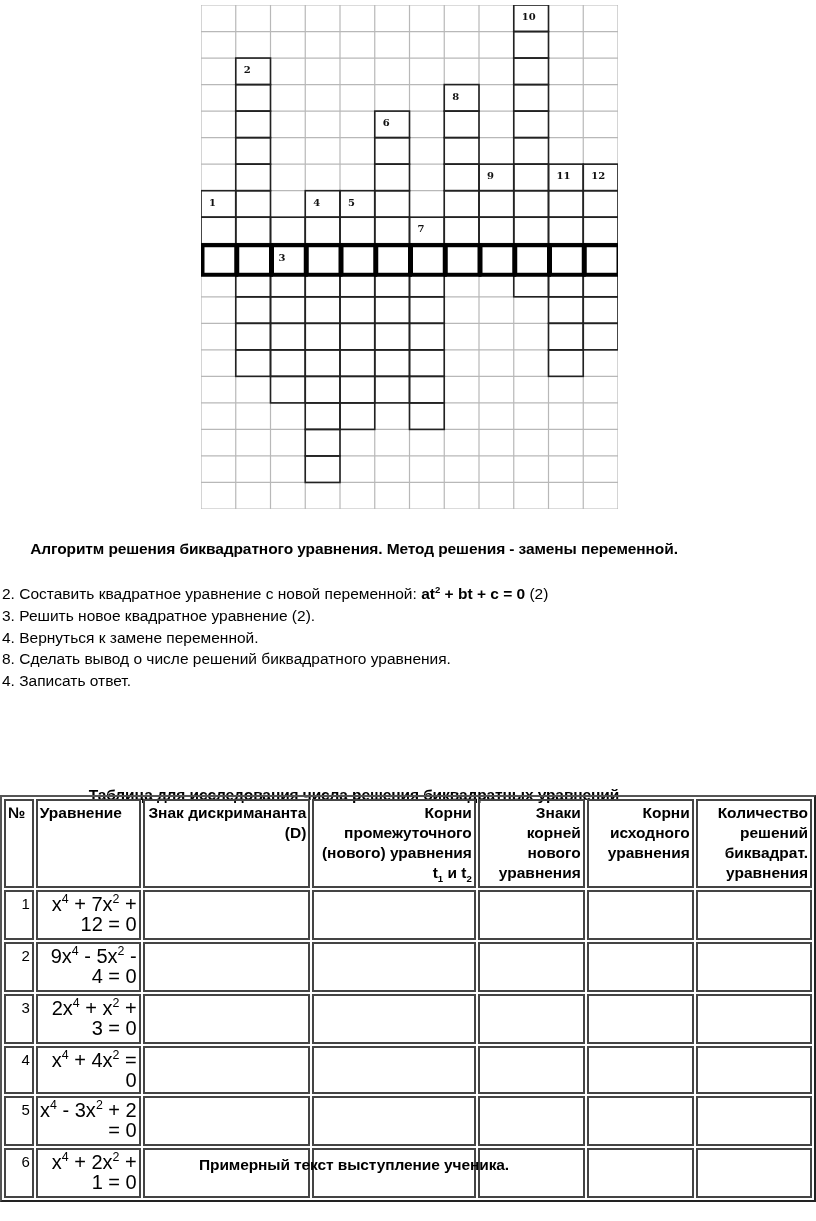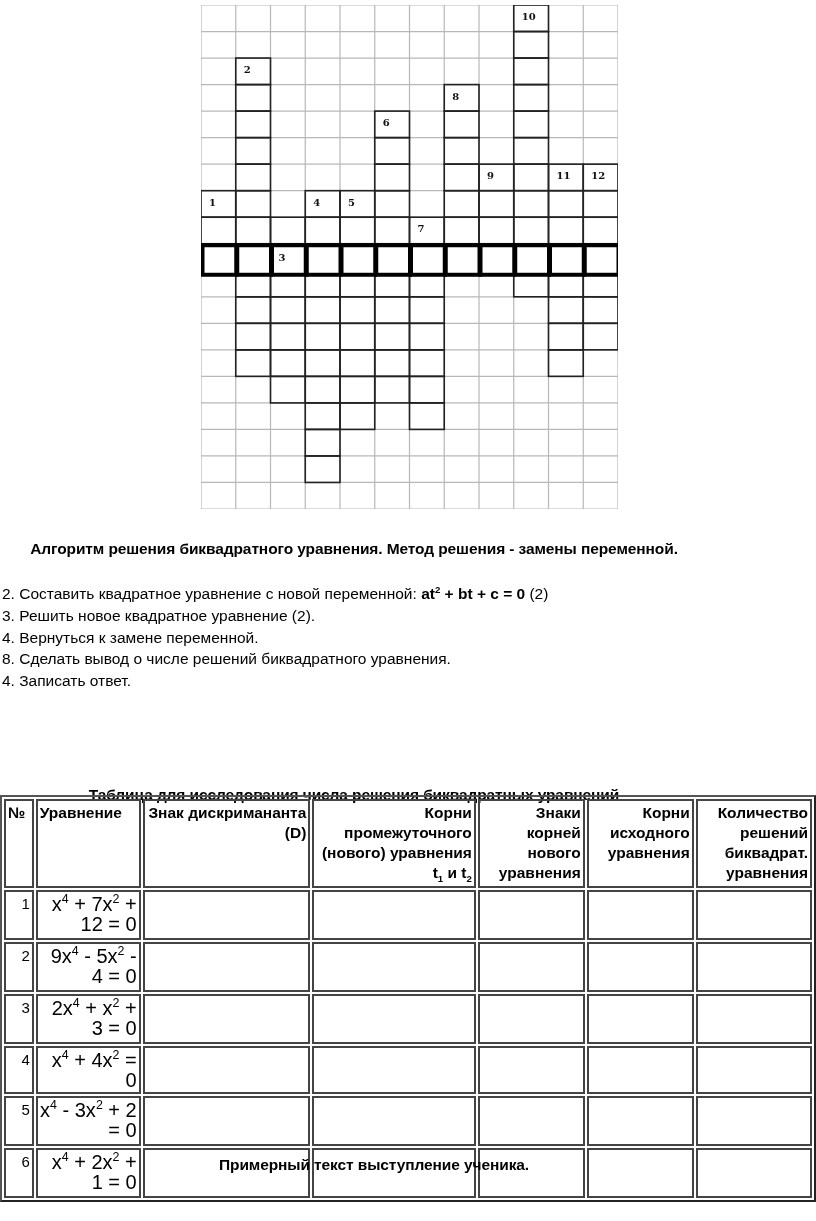--- a/index.html
+++ b/index.html
@@ -17,21 +17,21 @@
   sub { font-size:0.62em; vertical-align:sub; line-height:0; }
   #table-title { top:786px; }
   #study-table { position:absolute; left:0; top:795px; width:816px;
                  border-collapse:separate; border-spacing:2px;
                  border:2px solid #555; border-right-color:#222; border-bottom-color:#222; }
   #study-table th, #study-table td { border:2px solid #444; padding:2px 2px;
                  font-size:15px; line-height:20px; vertical-align:top; text-align:right; }
   #study-table th { font-weight:bold; font-size:15.5px; }
   #study-table th.left { text-align:left; }
   #study-table td.eq { font-size:20px; }
-  #speech-title { top:1156px;padding-left:20px; }
+  #speech-title { top:1156px; }
 </style>
 </head>
 <body>
 
 <div id="crossword">
   <svg id="cw-svg" width="417" height="504">
       <line x1="0" y1="0" x2="0" y2="504" stroke="#b8b8b8" stroke-width="1.2"></line>
       <line x1="34.75" y1="0" x2="34.75" y2="504" stroke="#b8b8b8" stroke-width="1.2"></line>
       <line x1="69.5" y1="0" x2="69.5" y2="504" stroke="#b8b8b8" stroke-width="1.2"></line>
       <line x1="104.25" y1="0" x2="104.25" y2="504" stroke="#b8b8b8" stroke-width="1.2"></line>

